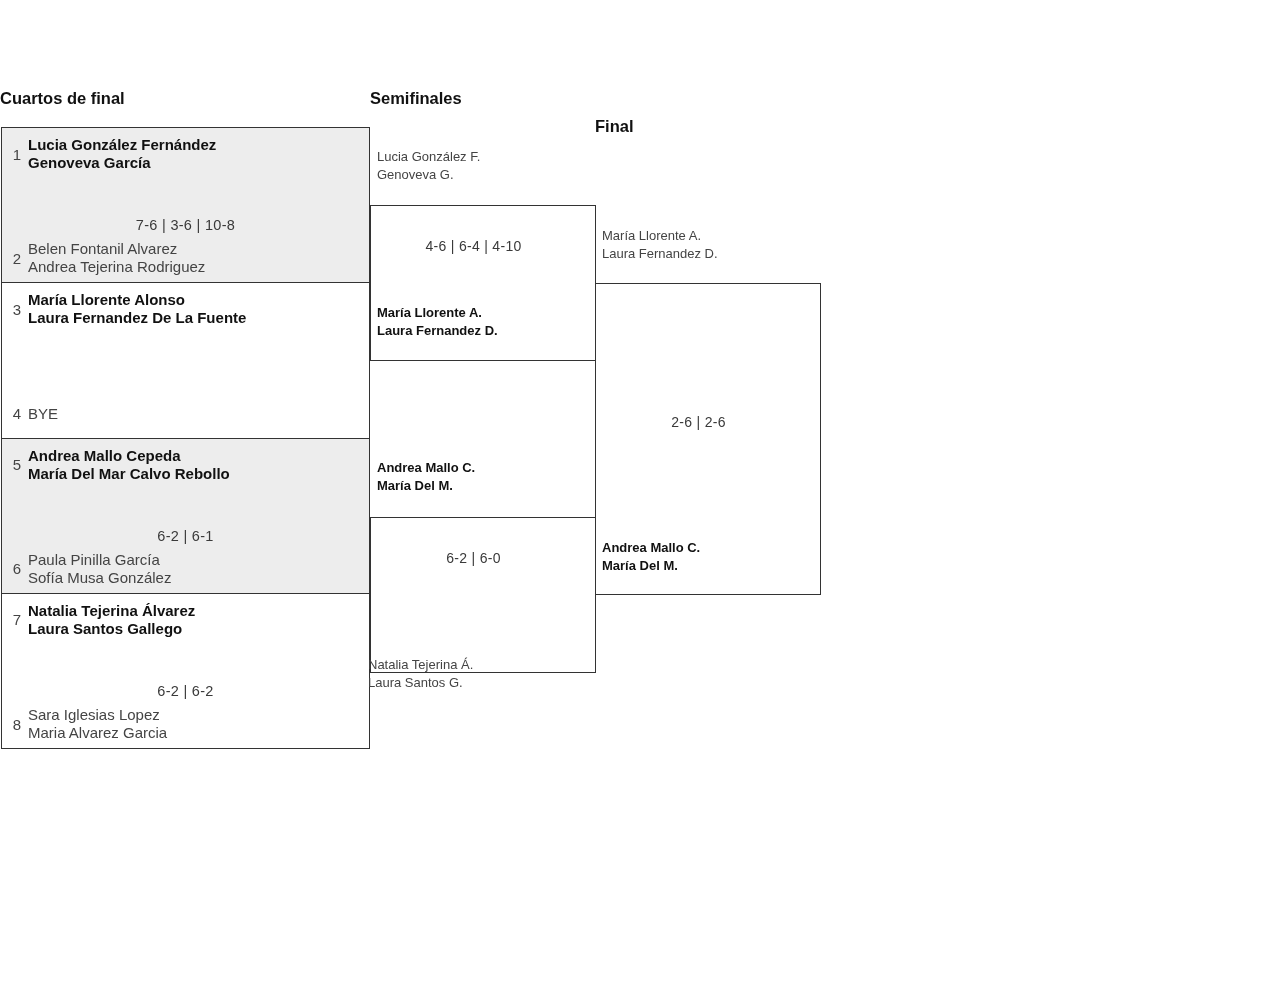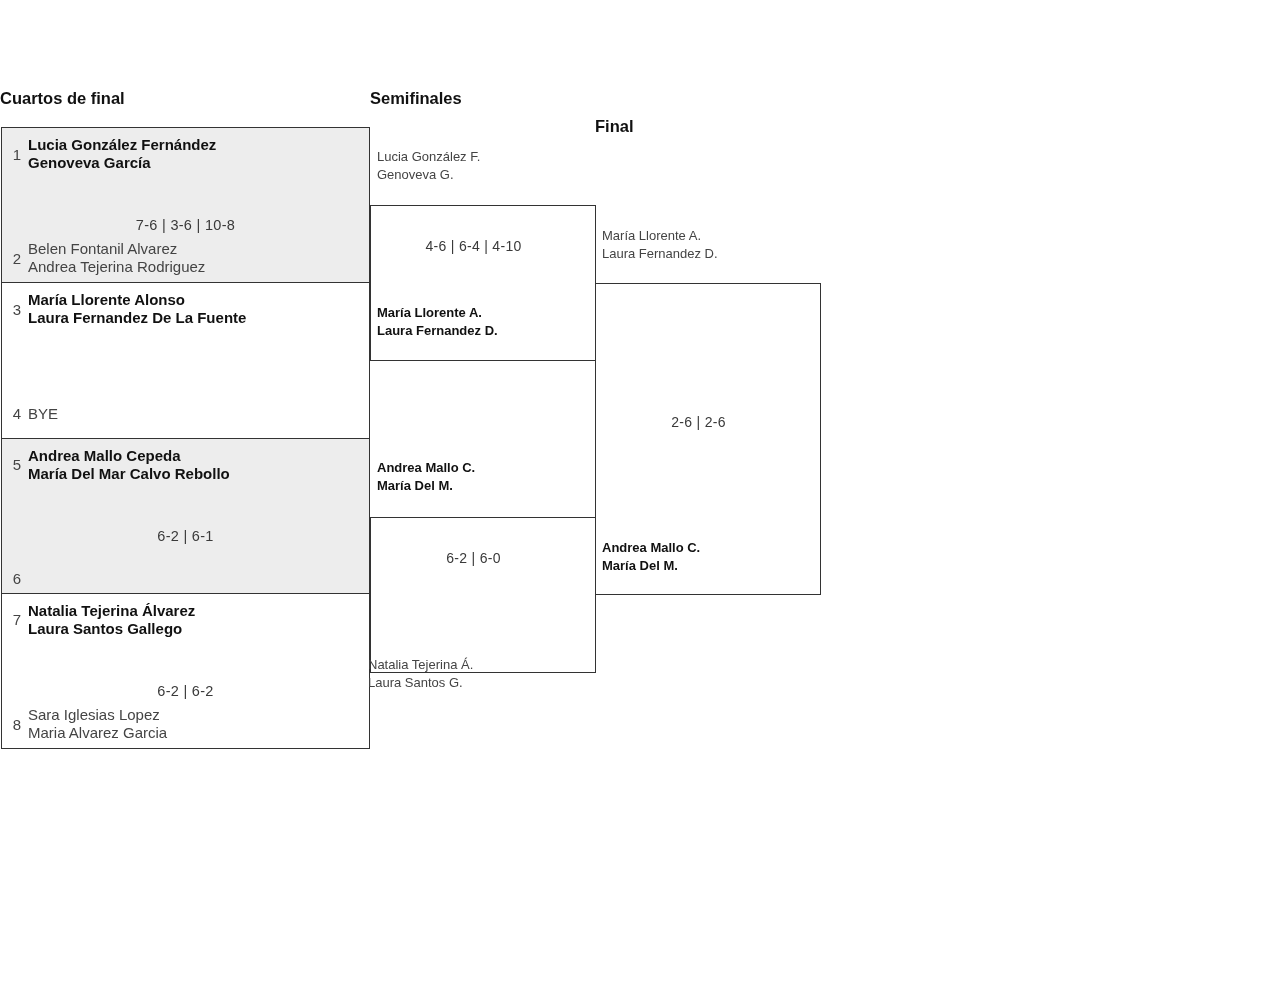--- a/index.html
+++ b/index.html
@@ -121,20 +121,24 @@
       <div class="team-row team-top winner">
         <span class="seed">5</span>
         <span class="players">
           <span class="pline">Andrea Mallo Cepeda</span>
           <span class="pline">María Del Mar Calvo Rebollo</span>
         </span>
       </div>
       <div class="score">6-2 | 6-1</div>
       <div class="team-row team-bottom">
         <span class="seed">6</span>
+        <span class="players">
+          <span class="pline">Paula Pinilla García</span>
+          <span class="pline">Sofía Musa González</span>
+        </span>
       </div>
     </div>
 
     <div class="qf-cell bg-white">
       <div class="team-row team-top winner">
         <span class="seed">7</span>
         <span class="players">
           <span class="pline">Natalia Tejerina Álvarez</span>
           <span class="pline">Laura Santos Gallego</span>
         </span>

